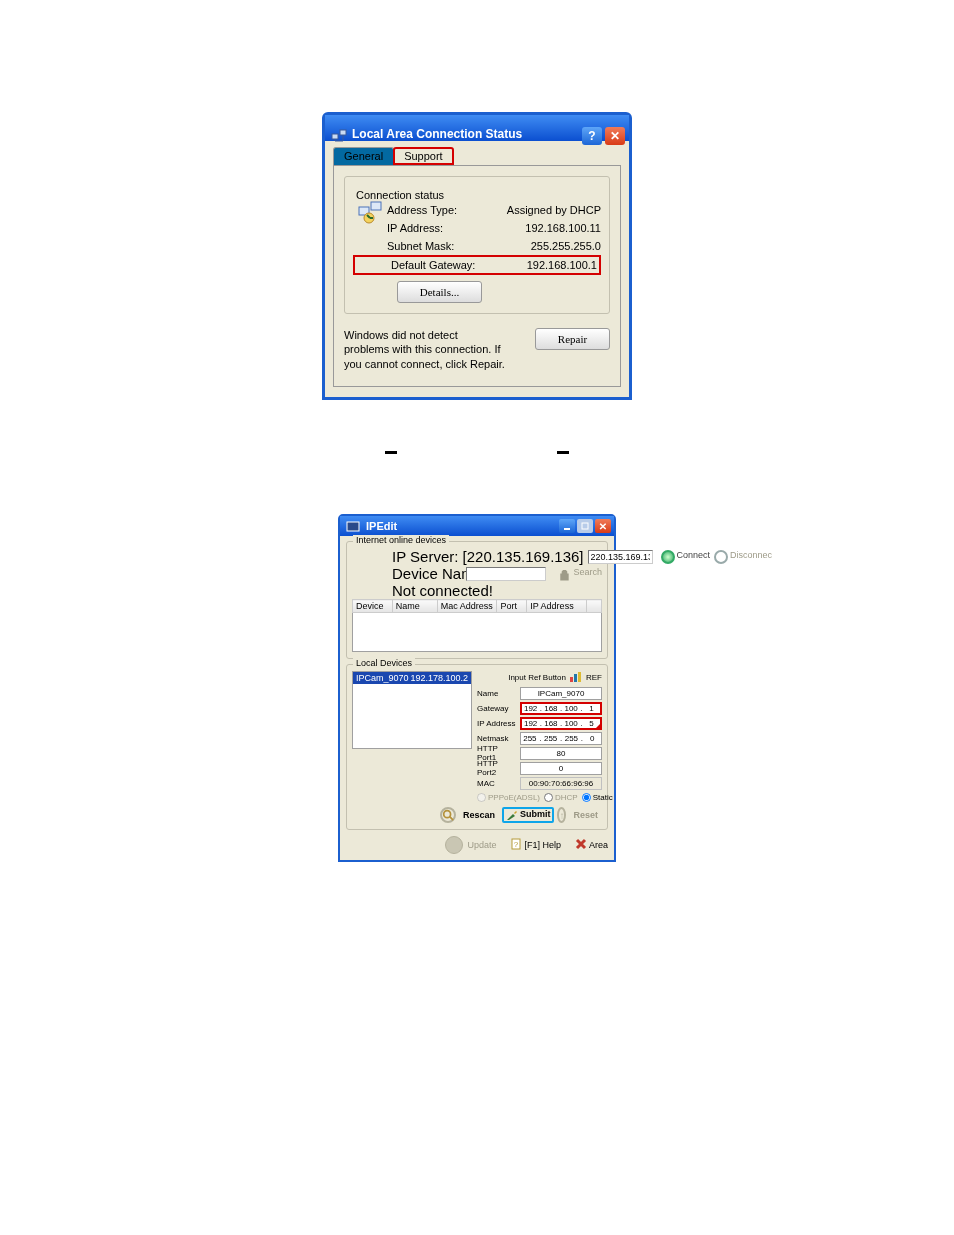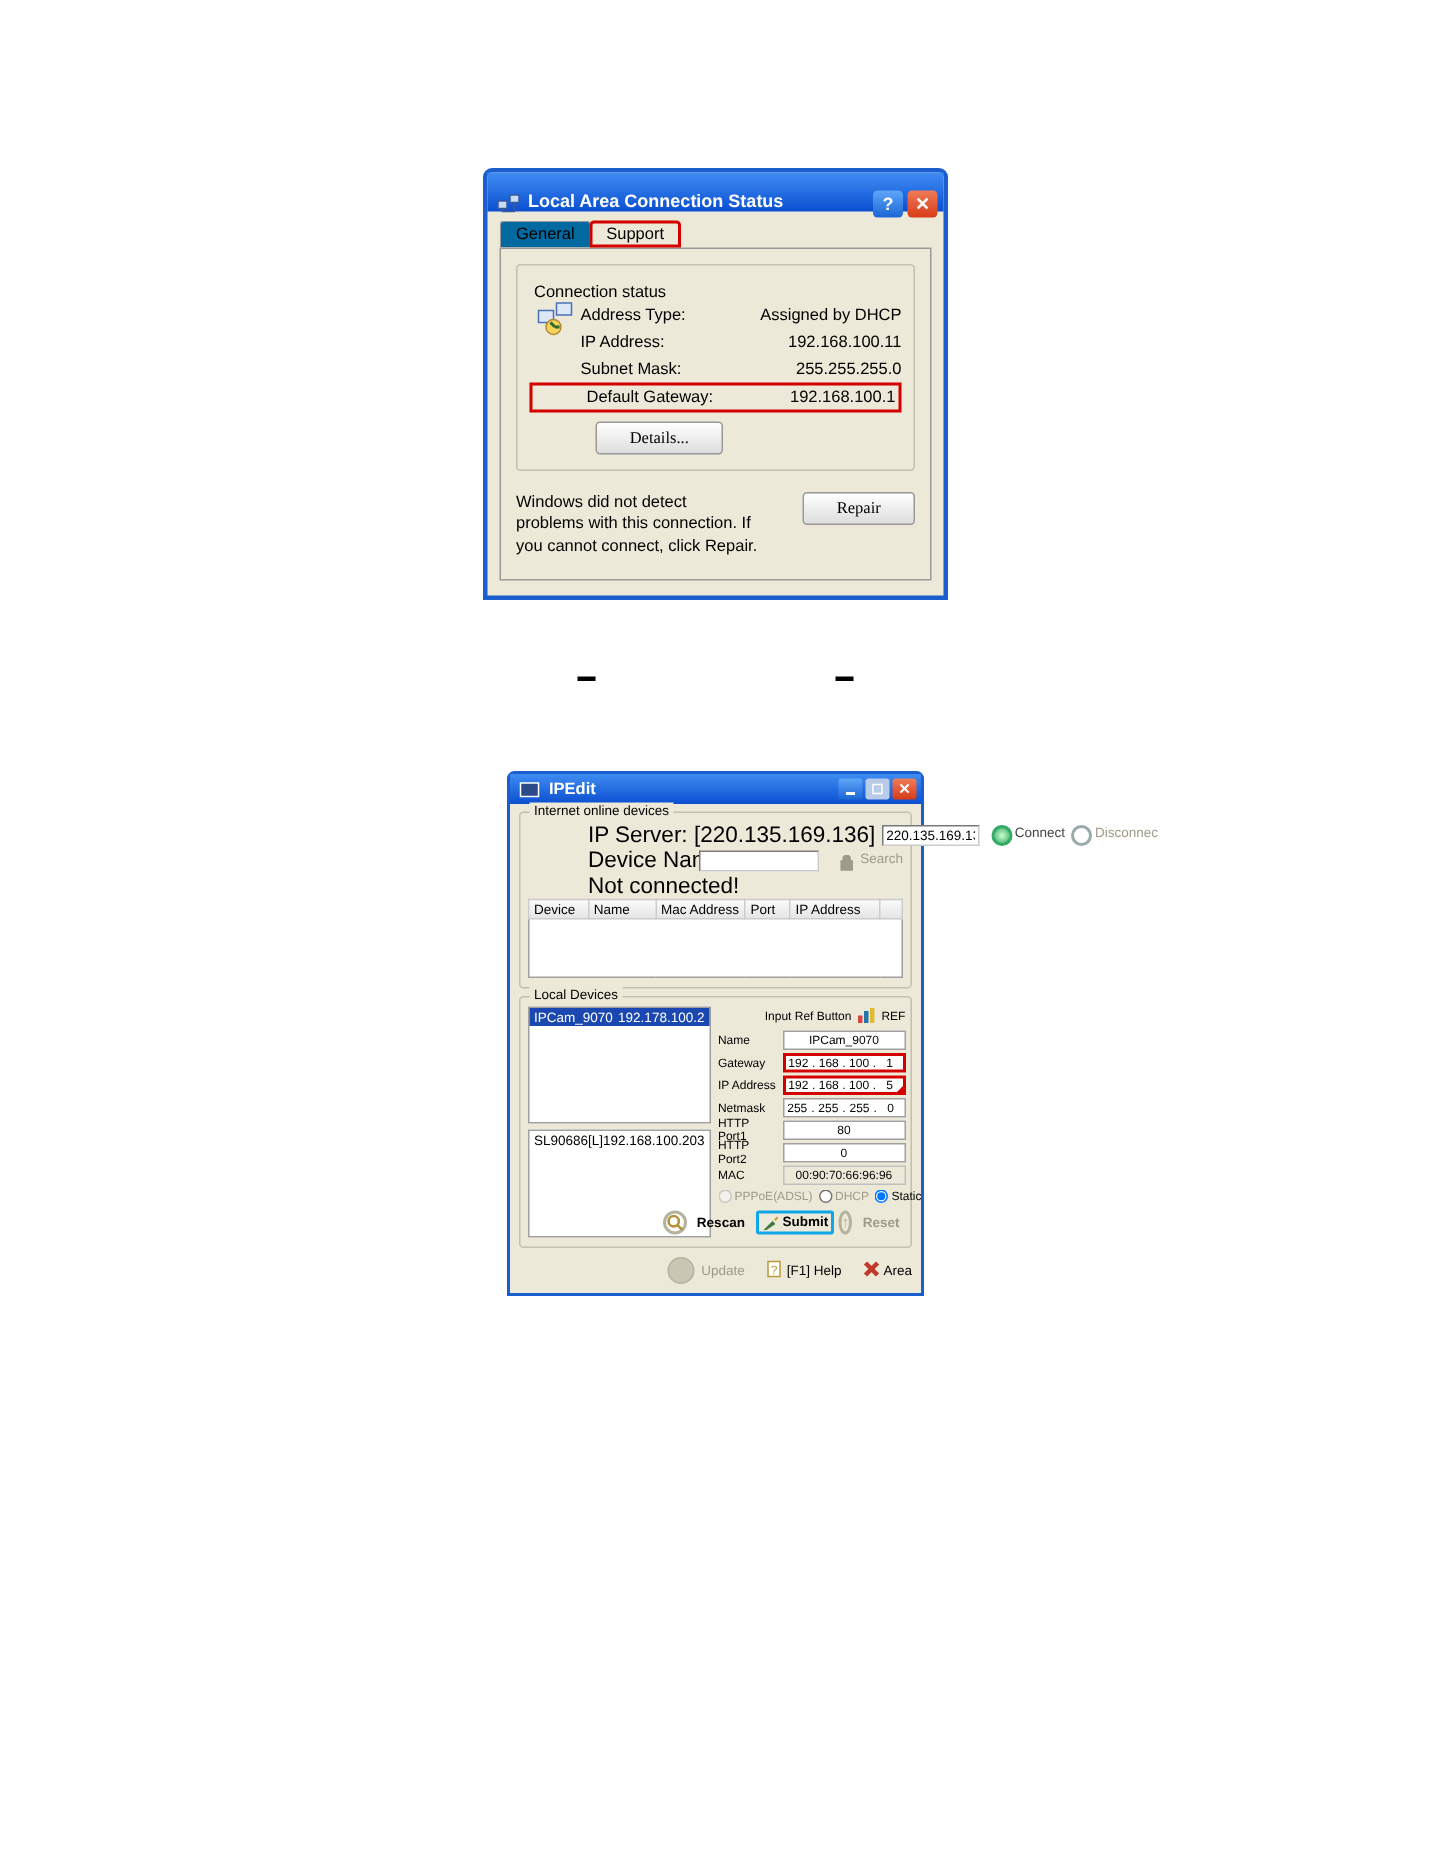--- a/index.html
+++ b/index.html
@@ -352,26 +352,20 @@
         </div>
 
         <div class="gbox">
           <span class="glegend">Local Devices</span>
           <div class="local-split">
             <div class="local-left">
               <div class="listbox lb1">
                 <div class="row sel">
                   <span class="n">IPCam_9070</span>
                   <span class="ip">192.178.100.2</span>
-                </div>
-              </div>
-              <div class="listbox lb2">
-                <div class="row">
-                  <span class="n">SL90686[L]</span>
-                  <span class="ip">192.168.100.203</span>
                 </div>
               </div>
             </div>
             <div class="local-right">
               <div class="irb">
                 <span>Input Ref Button</span>
                 <span class="graph-icon">
                   <svg viewBox="0 0 14 12">
                       <rect x="1" y="6" width="3" height="5" fill="#d44"></rect>
                       <rect x="5" y="3" width="3" height="8" fill="#27a"></rect>

